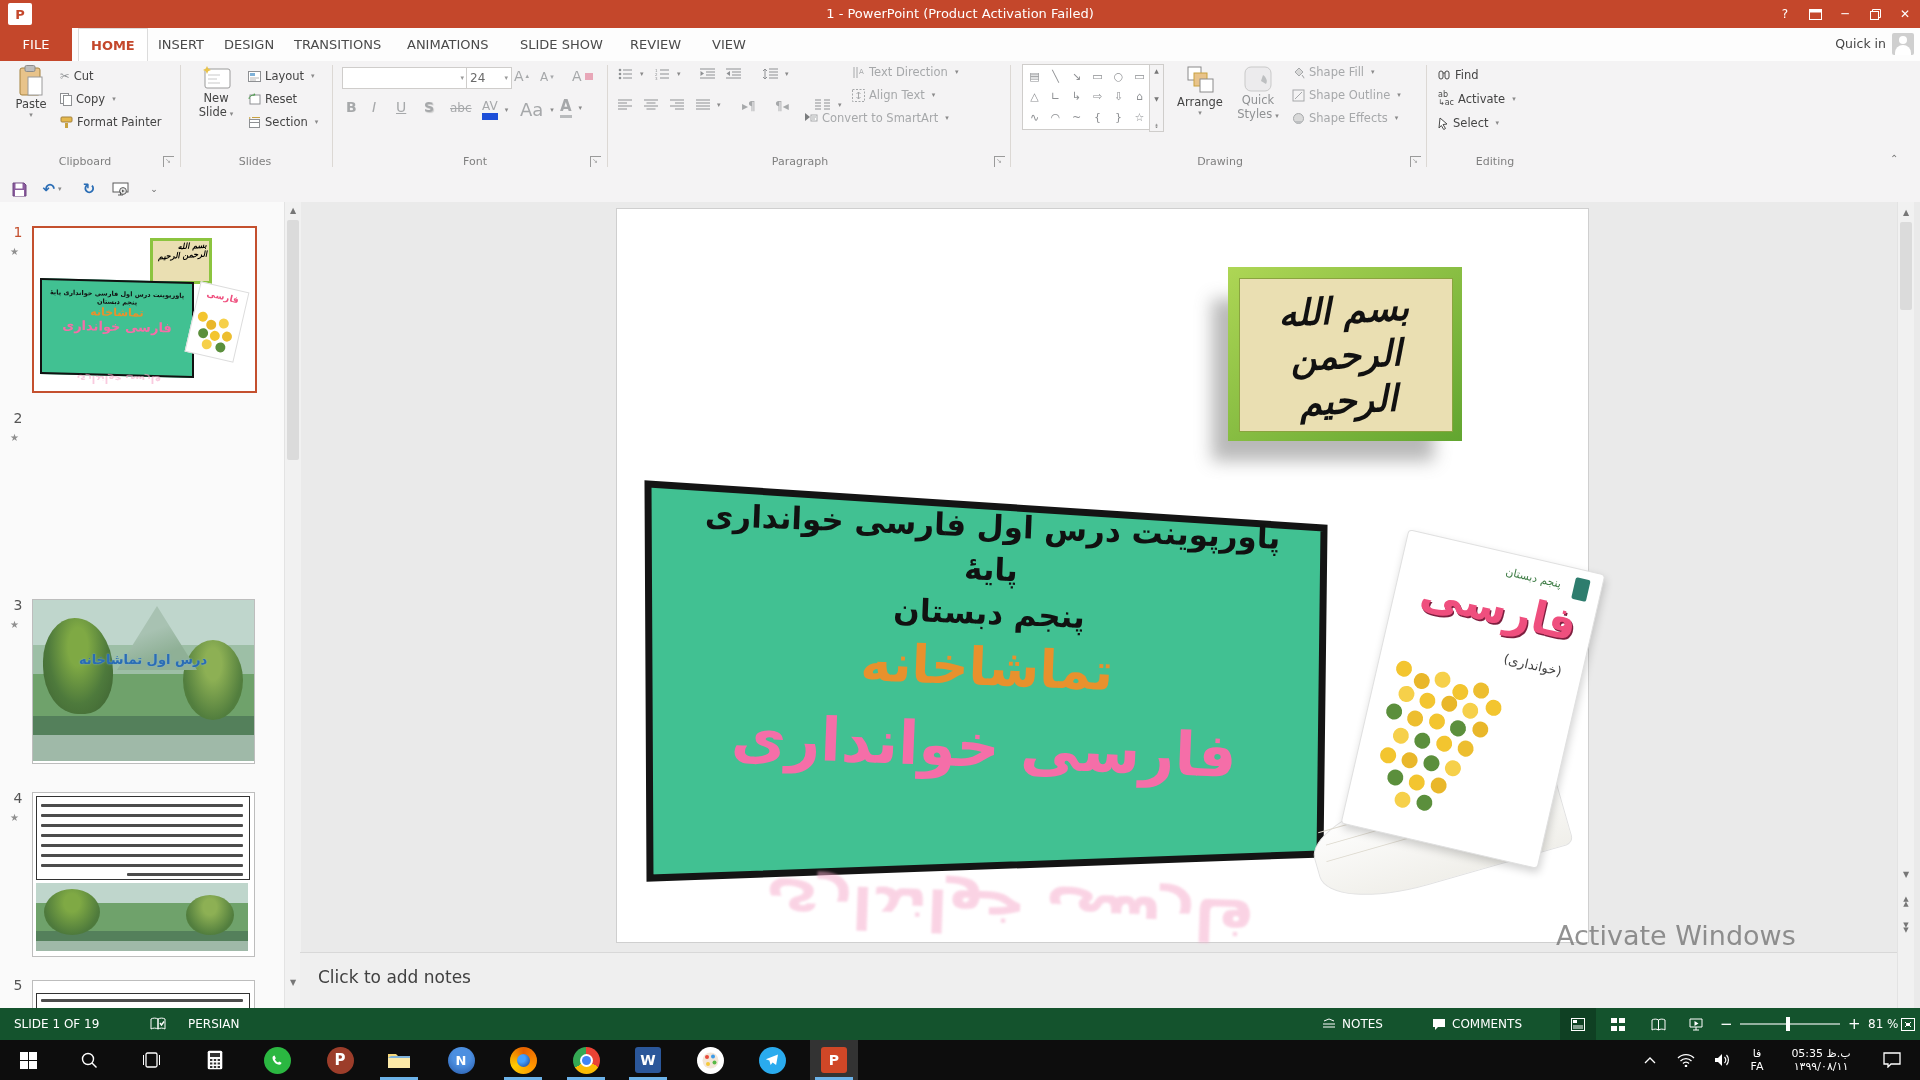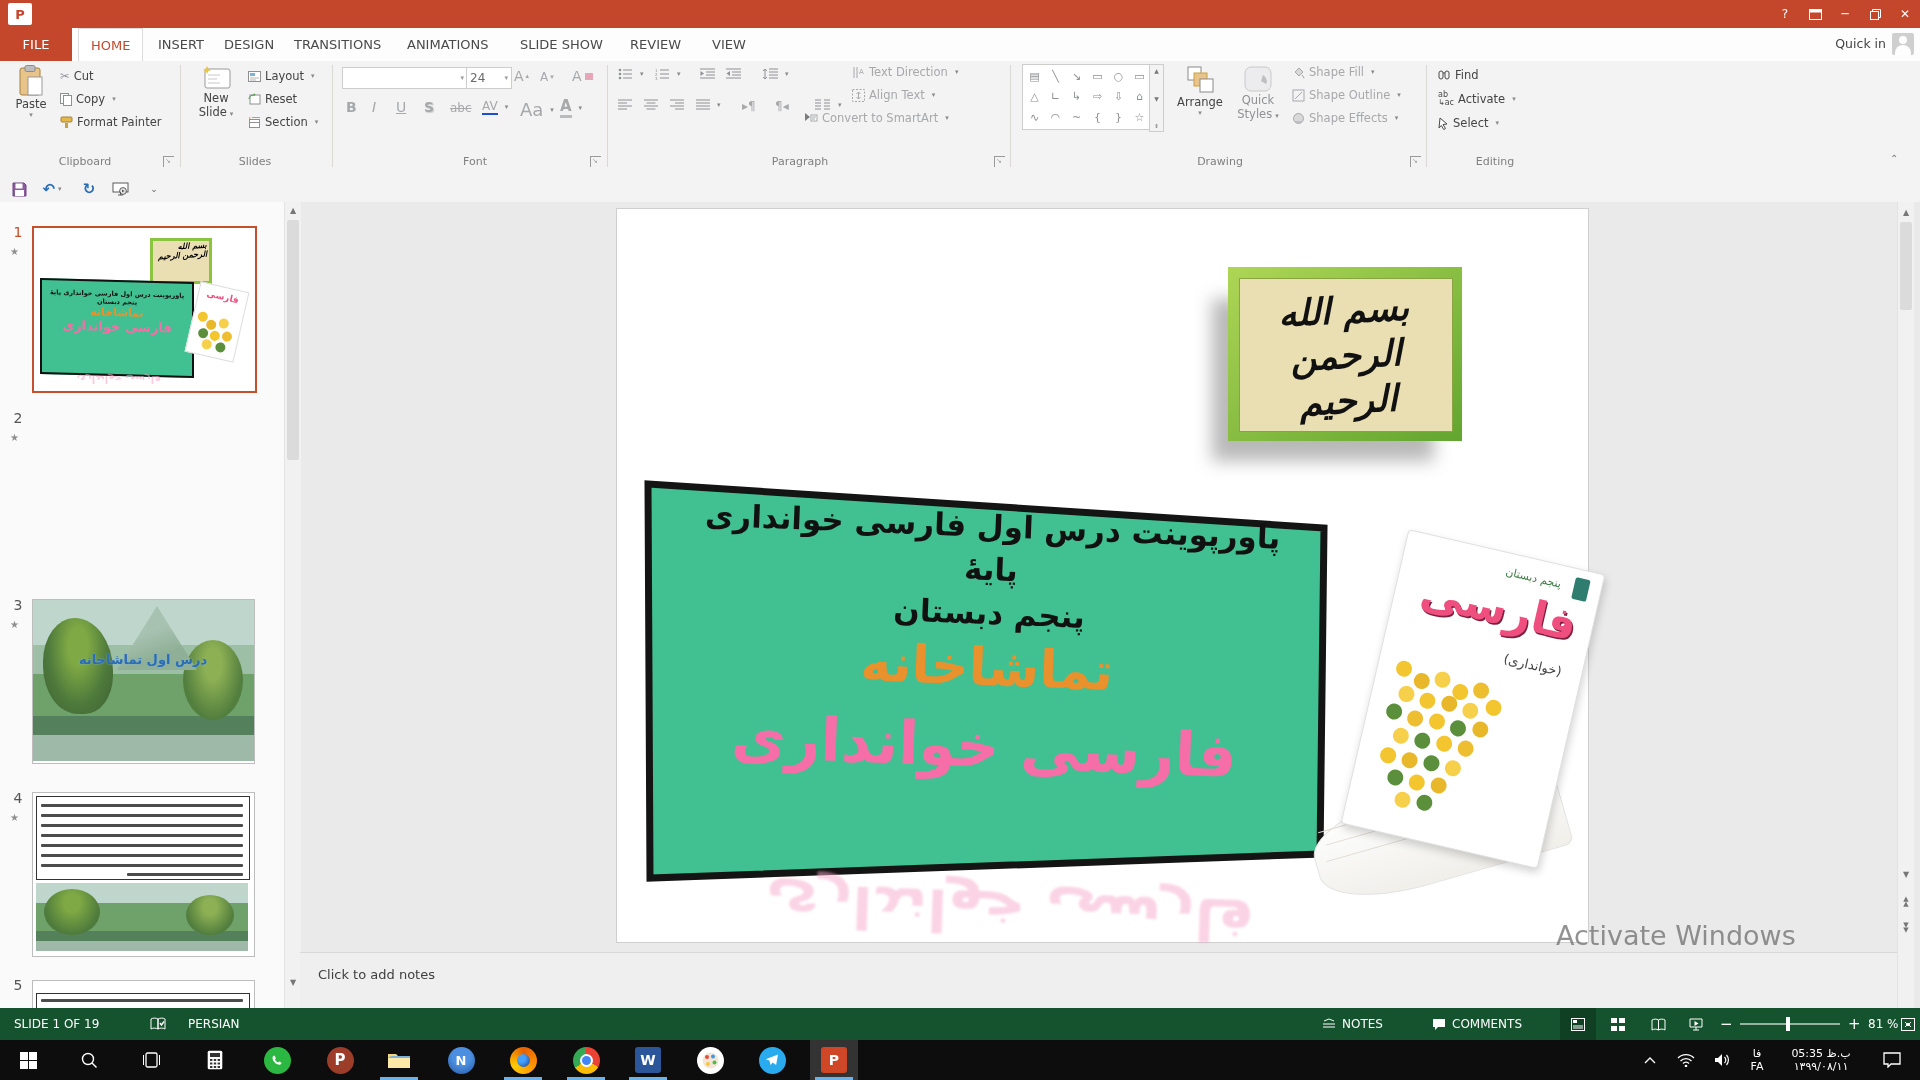--- a/index.html
+++ b/index.html
@@ -10,21 +10,21 @@
   
   #titlebar{left:0;top:0;width:1920px;height:28px;background:#C4472B;color:#fff;}
   #titlebar .title{position:absolute;left:0;right:0;top:6px;text-align:center;font-size:13px;color:#fff;}
   .winbtn{position:absolute;top:0;width:30px;height:28px;color:#fff;font-size:12px;display:flex;align-items:center;justify-content:center;}
   .ppicon{position:absolute;left:8px;top:3px;width:24px;height:22px;background:#fff;border-radius:2px;display:flex;align-items:center;justify-content:center;}
   .ppicon b{color:#C4472B;font-size:13px;}
   
   #tabrow{left:0;top:28px;width:1920px;height:33px;background:#FDFDFD;border-bottom:1px solid #E4E4E4;}
   .filetab{position:absolute;left:0;top:0;width:72px;height:33px;background:#C4472B;color:#fff;font-size:13px;display:flex;align-items:center;justify-content:center;}
   .tab{position:absolute;top:0;height:33px;display:flex;align-items:center;justify-content:center;font-size:13px;color:#4a4a4a;padding:0 12px;}
-  .tab.active{background:#fff;border:1px solid #DCDCDC;border-bottom:none;color:#C4472B;}
+  .tab.active{background:#fff;border:1px solid #DCDCDC;border-bottom:none;color:#C4472B;font-weight:bold;}
   .signin{position:absolute;right:34px;top:8px;font-size:12.5px;color:#444;}
   .avatar{position:absolute;right:6px;top:5px;width:22px;height:22px;background:#CFCFCF;border-radius:2px;overflow:hidden;}
   .avatar::before{content:"";position:absolute;left:7px;top:3px;width:8px;height:8px;border-radius:50%;background:#fff;}
   .avatar::after{content:"";position:absolute;left:3px;top:12px;width:16px;height:10px;border-radius:8px 8px 0 0;background:#fff;}
   
   #ribbon{left:0;top:61px;width:1920px;height:115px;background:#F4F3F4;border-bottom:1px solid #DEDBD8;}
   .gsep{position:absolute;top:4px;width:1px;height:102px;background:#DCD8D4;}
   .glabel{position:absolute;top:94px;font-size:11px;color:#7F7F7F;text-align:center;}
   .launcher{position:absolute;top:95px;width:10px;height:10px;border-left:1px solid #9a9a9a;border-top:1px solid #9a9a9a;font-size:7px;color:#9a9a9a;line-height:9px;text-indent:1px;}
   .bigbtn{position:absolute;display:flex;flex-direction:column;align-items:center;font-size:11.5px;color:#444;}
@@ -52,21 +52,21 @@
   .bar{position:absolute;height:2.5px;background:#4c4c4c;border-radius:1px;}
   
   #slide{left:616px;top:208px;width:971px;height:733px;background:#fff;border:1px solid #CFCFCF;}
   .bism-frame{padding:11px;background:linear-gradient(145deg,#AED655,#62A530);box-shadow:-22px 26px 16px -6px rgba(100,100,100,.45);}
   .bism-inner{width:100%;height:100%;background:#EADFB2;border:1px solid #8aa43f;display:flex;align-items:center;justify-content:center;}
   .bism-text{font-weight:900;font-style:italic;font-size:36px;color:#111;transform:rotate(-3deg);text-align:center;line-height:1.25;}
   .greenline1{font-size:31px;font-weight:700;color:#111;line-height:1.4;}
   .word-orange{font-size:52px;font-weight:700;color:#E8912D;margin-top:2px;}
   .word-pink{font-size:60px;font-weight:700;color:#F56EA8;margin-top:14px;}
   .reflect{transform:scaleY(-1) rotate(-2deg);color:#F6A9CA;opacity:.5;filter:blur(1.2px);font-weight:700;}
-  .notesline{font-size:13px;color:#404040;text-align:right;}
+  .notesline{font-size:17px;color:#404040;text-align:right;}
   .wm1{font-size:27px;color:rgba(110,110,110,.75);}
   .wm2{font-size:15.5px;color:rgba(130,130,130,.8);}
   
   .bookcover{position:absolute;left:46px;top:0;width:200px;height:300px;background:#fff;border:1px solid #E0E0E0;border-radius:4px;transform:rotate(13deg);box-shadow:2px 4px 8px rgba(0,0,0,.18);}
   .bookpages{position:absolute;left:-14px;top:238px;width:252px;height:92px;background:linear-gradient(#fff,#F0EFEA);border:1px solid #E2E2E2;border-radius:40% 8px 8px 40%;transform:rotate(-16deg);}
   .flw{position:absolute;width:16px;height:16px;border-radius:50%;background:#F3C52F;}
   
   #statusbar{left:0;top:1008px;width:1920px;height:32px;background:#14532d;color:#fff;font-size:12px;}
   .stitem{position:absolute;top:0;height:32px;display:flex;align-items:center;gap:6px;color:#fff;}
   .viewbtn{position:absolute;top:0;width:36px;height:32px;display:flex;align-items:center;justify-content:center;}
@@ -82,20 +82,21 @@
 </style>
 </head>
 <body>
 
 <div id="screen">
 
   <div id="titlebar" class="abs">
     <div class="ppicon">
         <b>P</b>
       </div>
+    <div class="title">1 -  PowerPoint (Product Activation Failed)</div>
     <div class="winbtn" style="right:120px;">?</div>
     <div class="winbtn" style="right:90px;">
       <svg width="13" height="11" viewBox="0 0 13 11">
           <rect x="0.5" y="0.5" width="12" height="10" fill="none" stroke="#fff"></rect>
           <rect x="0.5" y="0.5" width="12" height="3" fill="#fff"></rect>
         </svg>
     </div>
     <div class="winbtn" style="right:60px;">─</div>
     <div class="winbtn" style="right:30px;">
       <svg width="11" height="11" viewBox="0 0 11 11">
@@ -217,21 +218,21 @@
     <div class="smbtn dis" style="left:572px;top:7px;font-size:14px;">
         <span>A</span>
         <span class="mini-ic" style="width:8px;height:7px;background:#E8A7B8;margin-left:-1px;"></span>
       </div>
     <div class="smbtn dis" style="left:346px;top:38px;font-weight:700;font-size:14px;">B</div>
     <div class="smbtn dis" style="left:372px;top:38px;font-style:italic;font-size:14px;">I</div>
     <div class="smbtn dis" style="left:396px;top:38px;text-decoration:underline;font-size:14px;">U</div>
     <div class="smbtn dis" style="left:424px;top:38px;font-size:14px;font-weight:700;text-shadow:1px 1px 1px #ccc;">S</div>
     <div class="smbtn dis" style="left:450px;top:40px;text-decoration:line-through;font-size:12px;">abc</div>
     <div class="smbtn dis dd" style="left:482px;top:38px;font-size:12px;">
-        <span style="border-bottom:2px solid #1d4ed8;">AV</span>
+        <span style="border-bottom:7px solid #1d4ed8;">AV</span>
       </div>
     <div class="smbtn dis dd" style="left:520px;top:38px;font-size:18px;">Aa</div>
     <div class="smbtn dis dd" style="left:560px;top:36px;font-size:15px;font-weight:700;">
         <span style="border-bottom:3px solid #B9BBBD;">A</span>
       </div>
     <div class="glabel" style="left:420px;width:110px;">Font</div>
     <div class="launcher" style="left:590px;">↘</div>
     <div class="gsep" style="left:607px;"></div>
 
     <div class="smbtn dis dd" style="left:618px;top:7px;">

